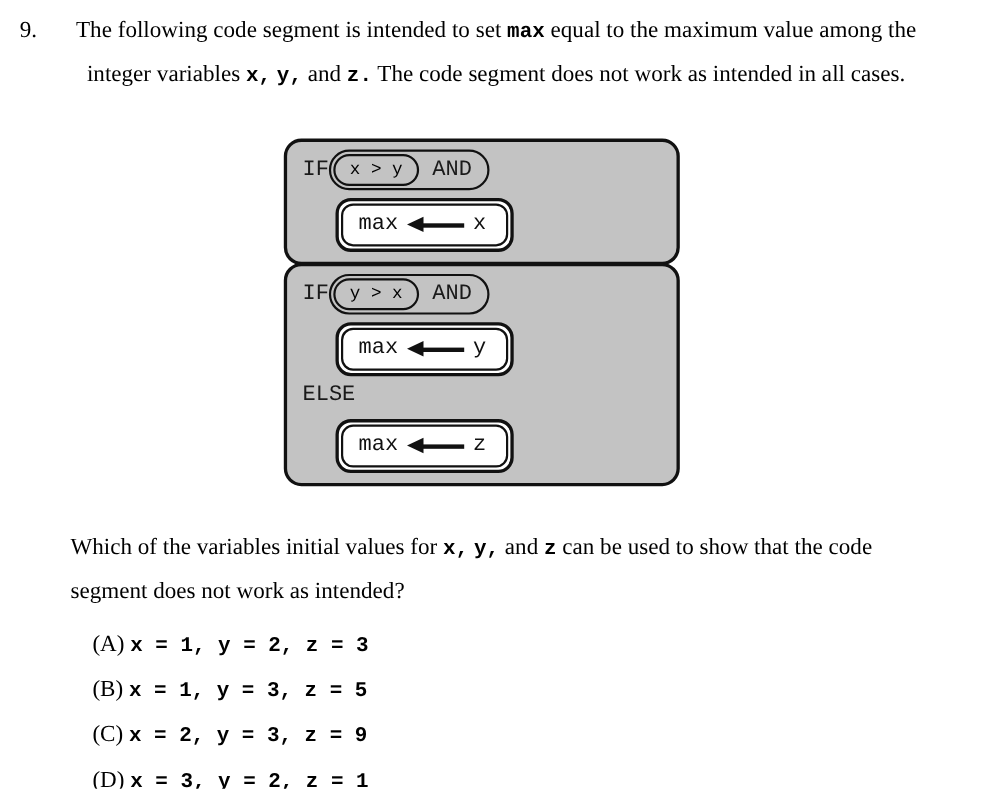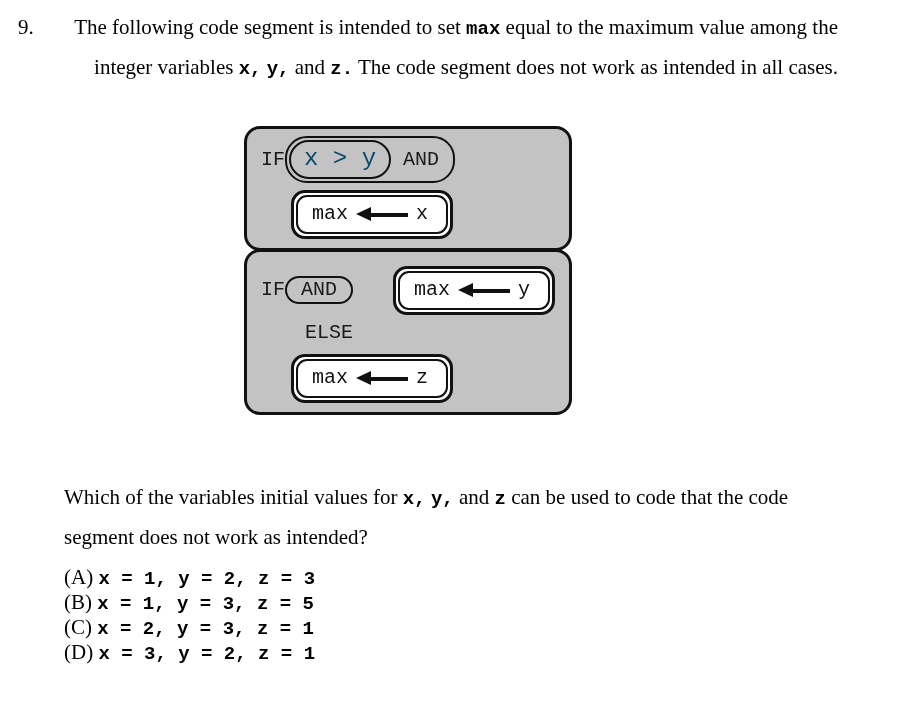--- a/index.html
+++ b/index.html
@@ -29,34 +29,34 @@
     top: 0px;
     width: 40px;
     font-size: 21px;
     line-height: 38px;
     font-family: "Liberation Serif", "DejaVu Serif", serif;
   }
   .q-body {
     margin-left: 46px;
     font-size: 21px;
     line-height: 38px;
-    text-align: right;
+    text-align: center;
   }
   .mono {
     font-family: "Liberation Mono", "DejaVu Sans Mono", monospace;
     font-weight: bold;
     font-size: 19px;
   }
 
   
   .code-diagram {
     position: absolute;
-    left: 244px;
+    left: 258px;
     top: 126px;
-    width: 328px;
+    width: 360px;
   }
 
   .if-block {
     background: #c3c3c3;
     border: 3px solid #111111;
     border-radius: 16px;
     padding: 7px 8px 9px 8px;
     box-sizing: border-box;
     position: relative;
   }
@@ -89,41 +89,40 @@
   }
   .pill {
     display: inline-flex;
     align-items: center;
     justify-content: center;
     border: 2.5px solid #111111;
     border-radius: 20px;
     background: #c3c3c3;
     padding: 2px 13px 3px 13px;
     font-family: "Liberation Mono", "DejaVu Sans Mono", monospace;
-    font-size: 24px;
-    color: #0c4a6e;
+    font-size: 16px;
+    color: #000000;
     line-height: 1.25;
     white-space: pre;
   }
   .and-kw {
     font-family: "Liberation Mono", "DejaVu Sans Mono", monospace;
     font-size: 20px;
     color: #1a1a1a;
     padding: 0 12px;
     line-height: 1;
   }
 
   .else-kw {
     font-family: "Liberation Mono", "DejaVu Sans Mono", monospace;
     font-size: 20px;
     color: #1a1a1a;
     display: block;
     padding: 6px 0 2px 6px;
     line-height: 1.2;
-    margin-left: 44px;
   }
 
   
   .stmt-wrap {
     margin: 7px 0 0 36px;
     display: inline-block;
     border: 3px solid #111111;
     border-radius: 14px;
     background: #ffffff;
     padding: 2px;
@@ -179,22 +178,23 @@
   }
   .tail-text {
     font-size: 21px;
     line-height: 38px;
   }
   .choices {
     margin-top: 10px;
   }
   .choice {
     font-size: 21px;
-    line-height: 23px;
+    line-height: 39px;
     white-space: pre;
+    margin-left: 20px;
   }
   .choice-letter {
     font-family: "Liberation Serif", "DejaVu Serif", serif;
   }
   .choice-vals {
     font-family: "Liberation Mono", "DejaVu Sans Mono", monospace;
     font-weight: bold;
     font-size: 19px;
   }
 </style>
@@ -222,20 +222,21 @@
         <span class="arrow"></span>
         <span>x</span>
       </div>
     </div>
   </div>
 
   <div class="if-block">
     <div class="cond-row">
       <span class="kw">IF</span>
       <span class="cond-frame">
+        <span class="pill">y &gt; x</span>
         <span class="and-kw">AND</span>
       </span>
     </div>
     <div class="stmt-wrap">
       <div class="stmt">
         <span>max</span>
         <span class="arrow"></span>
         <span>y</span>
       </div>
     </div>
@@ -245,23 +246,23 @@
         <span>max</span>
         <span class="arrow"></span>
         <span>z</span>
       </div>
     </div>
   </div>
 
 </div>
 
 <div class="tail">
-  <div class="tail-text"><span>Which of the variables initial values for </span><span class="mono">x,</span>&nbsp;<span class="mono">y,</span><span> and </span><span class="mono">z</span><span> can be used to code</span>
+  <div class="tail-text"><span>Which of the variables initial values for </span><span class="mono">x,</span>&nbsp;<span class="mono">y,</span><span> and </span><span class="mono">z</span><span> can be used to show</span>
     <span>that the code segment does not work as intended?</span>
   </div>
 
   <div class="choices">
     <div class="choice"><span class="choice-letter">(A)</span> <span class="choice-vals">x = 1, y = 2, z = 3</span></div>
     <div class="choice"><span class="choice-letter">(B)</span> <span class="choice-vals">x = 1, y = 3, z = 5</span></div>
-    <div class="choice"><span class="choice-letter">(C)</span> <span class="choice-vals">x = 2, y = 3, z = 1</span></div>
+    <div class="choice"><span class="choice-letter">(C)</span> <span class="choice-vals">x = 2, y = 3, z = 9</span></div>
     <div class="choice"><span class="choice-letter">(D)</span> <span class="choice-vals">x = 3, y = 2, z = 1</span></div>
   </div>
 </div>
 
 </body></html>

